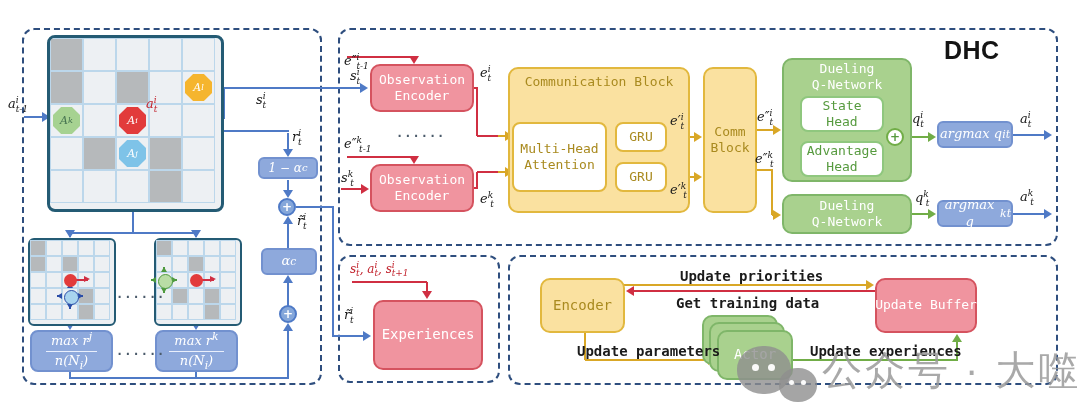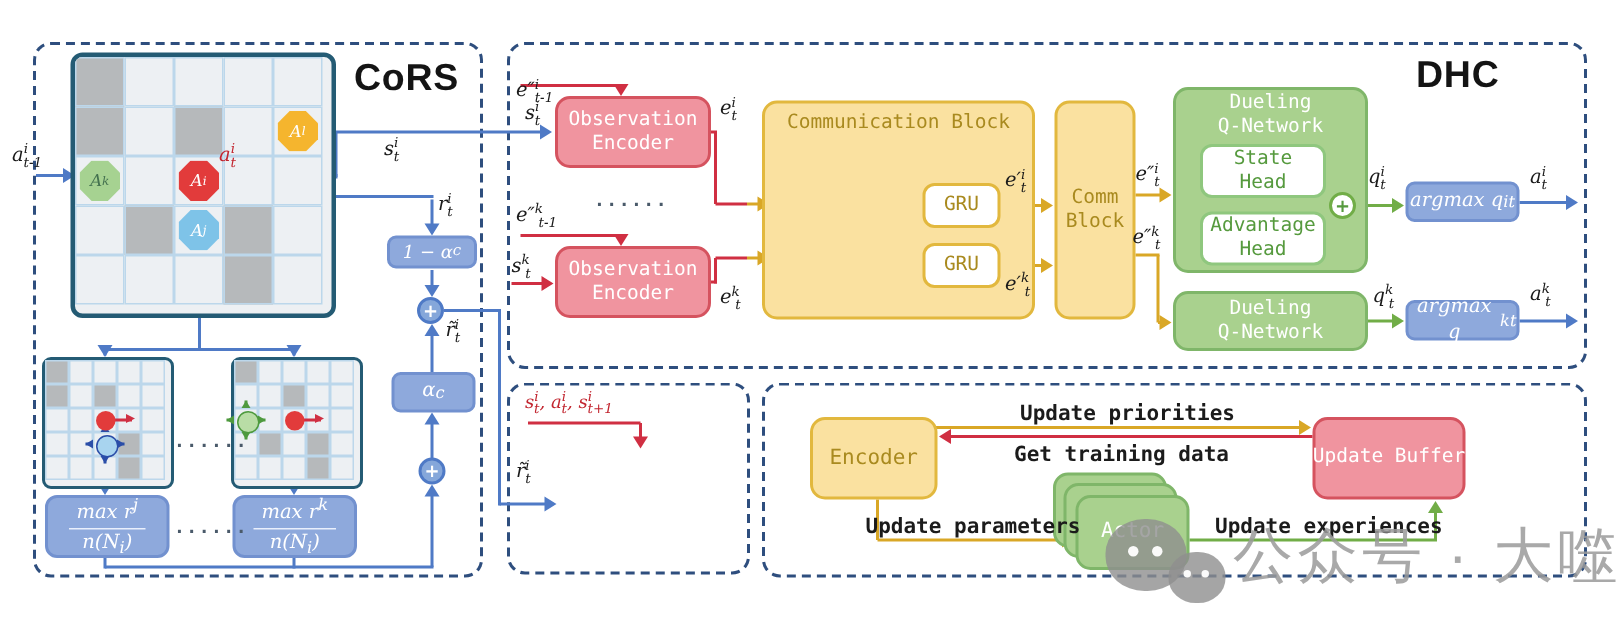--- a/index.html
+++ b/index.html
@@ -50,21 +50,20 @@
 </head>
 <body>
 
 <div class="stage">
 
   <div class="panel" style="left:22px;top:28px;width:300px;height:357px"></div>
   <div class="panel" style="left:338px;top:28px;width:720px;height:218px"></div>
   <div class="panel" style="left:338px;top:255px;width:162px;height:128px"></div>
   <div class="panel" style="left:508px;top:255px;width:550px;height:130px"></div>
 
-  <div class="ptitle" style="left:236px;top:38px">CoRS</div>
   <div class="ptitle" style="left:944px;top:36px">DHC</div>
 
   <div id="connectors">
       <div class="cl" style="background: rgb(79, 122, 198); left: 24px; top: 116px; width: 24px; height: 2px;"></div>
       <div class="cl" style="background: rgb(79, 122, 198); left: 218px; top: 116px; width: 7px; height: 2px;"></div>
       <div class="cl" style="background: rgb(79, 122, 198); left: 223px; top: 88px; width: 2px; height: 31px;"></div>
       <div class="cl" style="background: rgb(79, 122, 198); left: 224px; top: 87px; width: 138px; height: 2px;"></div>
       <div class="cl" style="background: rgb(79, 122, 198); left: 218px; top: 130px; width: 71px; height: 2px;"></div>
       <div class="cl" style="background: rgb(79, 122, 198); left: 287px; top: 133px; width: 2px; height: 22px;"></div>
       <div class="cl" style="background: rgb(79, 122, 198); left: 287px; top: 180px; width: 2px; height: 15px;"></div>
@@ -310,20 +309,22 @@
   <div class="math" style="left:480px;top:64px">e<sup>i</sup><sub>t</sub></div>
   <div class="dots" style="left:396px;top:126px">......</div>
   <div class="math" style="left:344px;top:135px">e″<sup>k</sup><sub>t-1</sub></div>
   <div class="math" style="left:341px;top:169px">s<sup>k</sup><sub>t</sub></div>
   <div class="box pinkbox" style="left:370px;top:164px;width:104px;height:48px">Observation
 Encoder</div>
   <div class="math" style="left:480px;top:190px">e<sup>k</sup><sub>t</sub></div>
 
   <div class="box yellowbox" style="left:508px;top:67px;width:182px;height:146px"></div>
   <div class="box" style="left:508px;top:74px;width:182px;height:16px;color:#a98a1f">Communication Block</div>
+  <div class="box whitebox" style="left:512px;top:122px;width:95px;height:70px">Multi-Head
+Attention</div>
   <div class="box whitebox" style="left:615px;top:122px;width:52px;height:30px">GRU</div>
   <div class="box whitebox" style="left:615px;top:162px;width:52px;height:30px">GRU</div>
   <div class="math" style="left:670px;top:112px">e′<sup>i</sup><sub>t</sub></div>
   <div class="math" style="left:670px;top:181px">e′<sup>k</sup><sub>t</sub></div>
 
   <div class="box yellowbox" style="left:703px;top:67px;width:54px;height:146px">Comm
 Block</div>
   <div class="math" style="left:757px;top:108px">e″<sup>i</sup><sub>t</sub></div>
   <div class="math" style="left:755px;top:150px">e″<sup>k</sup><sub>t</sub></div>
 
@@ -340,20 +341,21 @@
   <div class="math" style="left:1020px;top:110px">a<sup>i</sup><sub>t</sub></div>
 
   <div class="box greenbox" style="left:782px;top:194px;width:130px;height:40px">Dueling
 Q-Network</div>
   <div class="math" style="left:915px;top:189px">q<sup>k</sup><sub>t</sub></div>
   <div class="box bluebox mathlab" style="left:937px;top:200px;width:76px;height:27px">argmax q<sup>k</sup><sub>t</sub></div>
   <div class="math" style="left:1020px;top:188px">a<sup>k</sup><sub>t</sub></div>
 
   <div class="math mred" style="left:350px;top:260px;font-size:12px">s<sup>i</sup><sub>t</sub>, a<sup>i</sup><sub>t</sub>, s<sup>i</sup><sub>t+1</sub></div>
   <div class="math" style="left:344px;top:306px">r̃<sup>i</sup><sub>t</sub></div>
+  <div class="box pinkbox" style="left:373px;top:300px;width:110px;height:70px;font-size:14px">Experiences</div>
 
   <div class="box yellowbox" style="left:540px;top:278px;width:85px;height:55px;font-size:14px">Encoder</div>
   <div class="box pinkbox" style="left:875px;top:278px;width:102px;height:55px;white-space:nowrap">Update Buffer</div>
   <div class="box greenbox" style="left:702px;top:315px;width:76px;height:50px"></div>
   <div class="box greenbox" style="left:709px;top:322px;width:76px;height:50px"></div>
   <div class="box greenbox" style="left:717px;top:330px;width:76px;height:50px;font-size:14px">Actor</div>
   <div class="looplab" style="left:680px;top:268px">Update priorities</div>
   <div class="looplab" style="left:676px;top:295px">Get training data</div>
   <div class="looplab" style="left:577px;top:343px">Update parameters</div>
   <div class="looplab" style="left:810px;top:343px">Update experiences</div>

